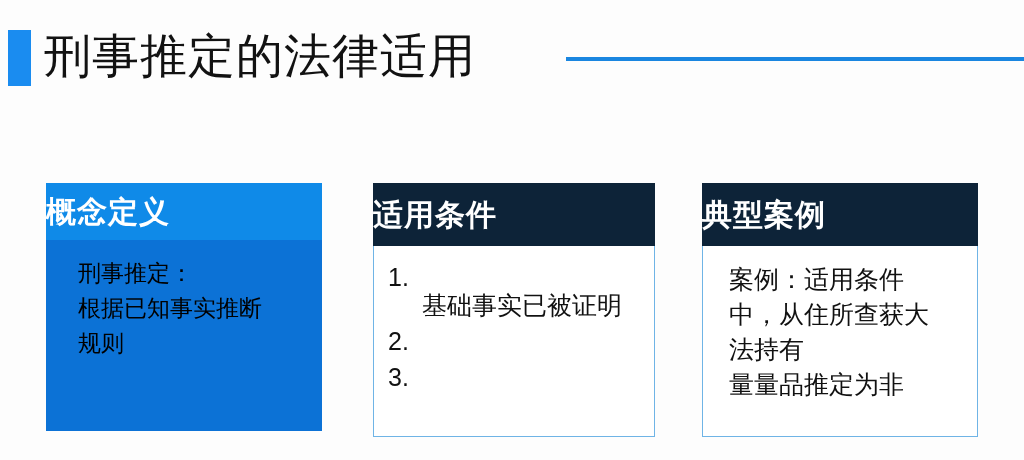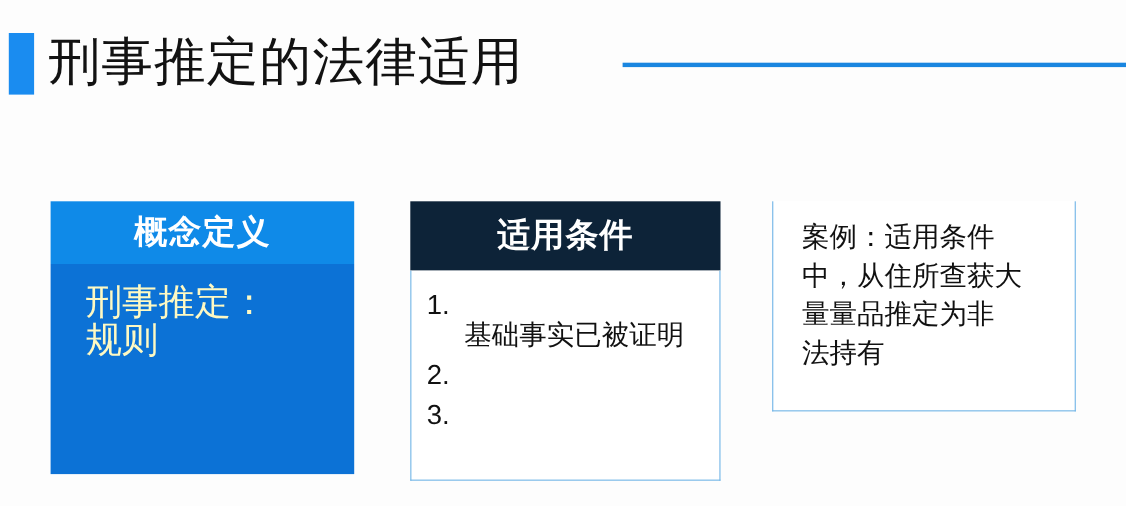--- a/index.html
+++ b/index.html
@@ -61,21 +61,21 @@
   }
 
   
   .card {
     position: absolute;
     box-sizing: border-box;
   }
   .card-header {
     box-sizing: border-box;
     width: 100%;
-    text-align: center;
+    text-align: left;
     font-weight: bold;
     color: #ffffff;
     white-space: nowrap;
   }
   .card-body {
     box-sizing: border-box;
     width: 100%;
   }
 
   
@@ -91,23 +91,23 @@
     font-size: 30px;
     background: #0f8ae8;
     letter-spacing: 1px;
   }
   #card-concept .card-body {
     height: 191px;
     background: #0c72d6;
     padding: 16px 12px 0 32px;
   }
   #card-concept .body-line {
-    font-size: 33px;
+    font-size: 23px;
     line-height: 35px;
-    color: #fef9c3;
+    color: #000000;
     white-space: nowrap;
   }
 
   
   #card-conditions {
     left: 373px;
     top: 183px;
     width: 282px;
     height: 306px;
   }
@@ -177,20 +177,21 @@
   <div class="title-row">
     <div class="title-accent"></div>
     <div class="title-text">刑事推定的法律适用</div>
     <div class="title-rule"></div>
   </div>
 
   <div class="card card-blue" id="card-concept">
     <div class="card-header">概念定义</div>
     <div class="card-body">
       <div class="body-line">刑事推定：</div>
+      <div class="body-line">根据已知事实推断</div>
       <div class="body-line">规则</div>
     </div>
   </div>
 
   <div class="card card-dark" id="card-conditions">
     <div class="card-header">适用条件</div>
     <div class="card-body">
       <ul class="numbered-list">
         <li>
           <span class="num">1.</span>
@@ -202,23 +203,24 @@
           <span class="num">2.</span>
         </li>
         <li>
           <span class="num">3.</span>
         </li>
       </ul>
     </div>
   </div>
 
   <div class="card card-dark" id="card-case">
+    <div class="card-header">典型案例</div>
     <div class="card-body">
       <div class="case-text">
         <div class="body-line">案例：适用条件</div>
         <div class="body-line">中，从住所查获大</div>
+        <div class="body-line">法持有</div>
         <div class="body-line">量量品推定为非</div>
-        <div class="body-line">法持有</div>
       </div>
     </div>
   </div>
 
 </div>
 
 </body></html>

